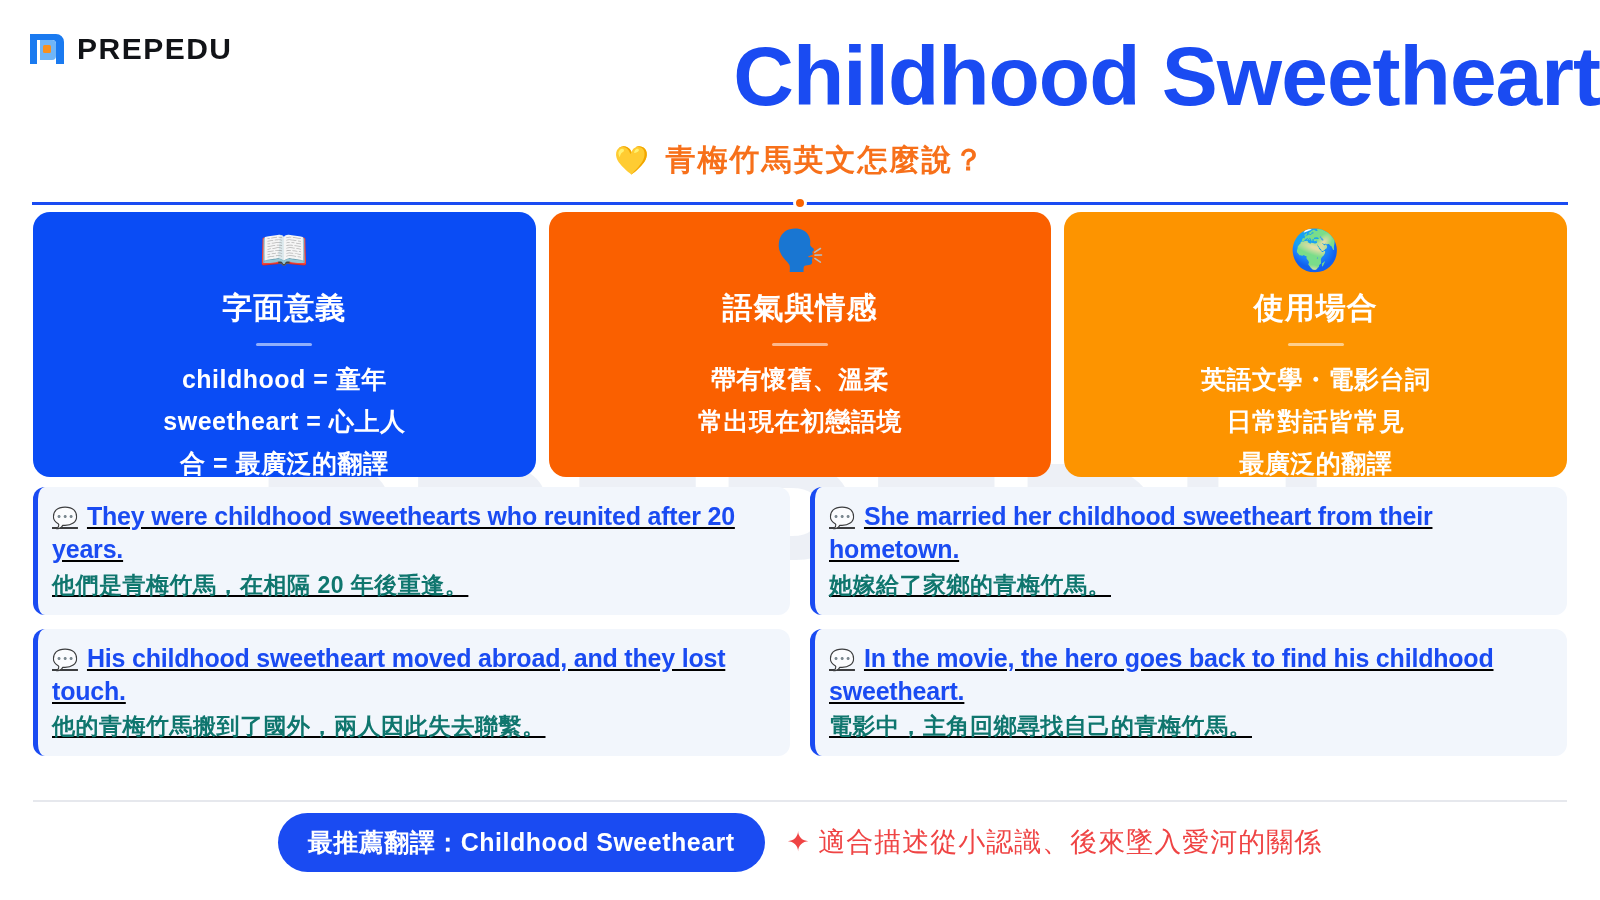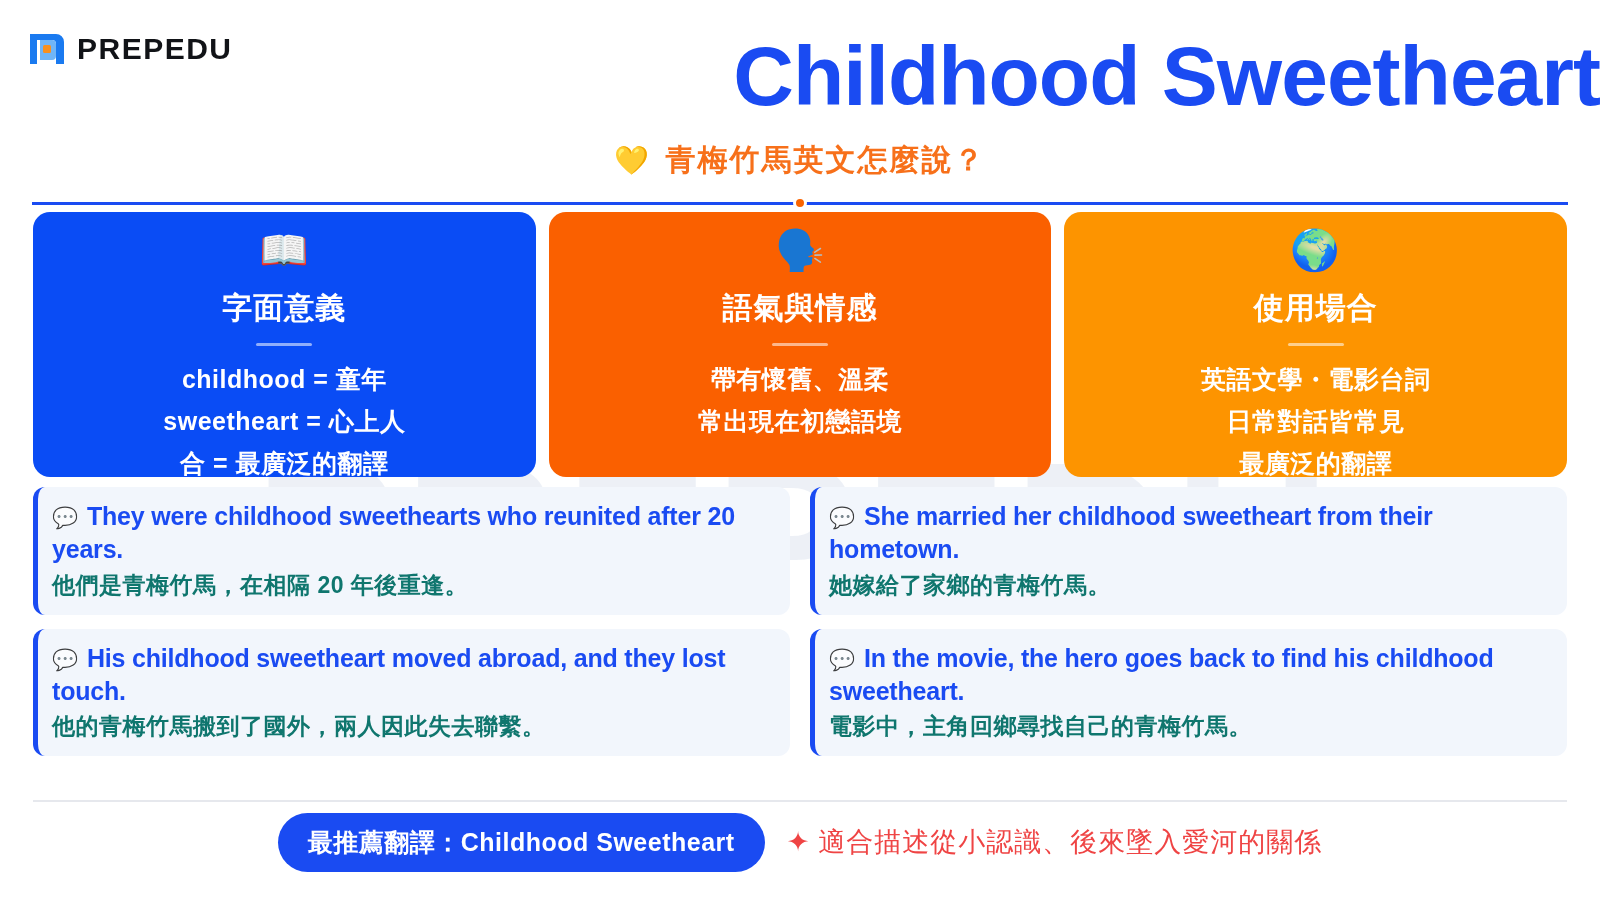--- a/index.html
+++ b/index.html
@@ -170,20 +170,21 @@
   
   .examples {
     position: absolute;
     left: 33px;
     top: 487px;
     width: 1534px;
     display: grid;
     grid-template-columns: 1fr 1fr;
     gap: 14px 20px;
     z-index: 2;
+    text-decoration: underline;
   }
   .ex {
     background: #f2f6fc;
     border-left: 5px solid #1a4bf2;
     border-radius: 12px;
     padding: 13px 18px 14px 14px;
     min-height: 125px;
   }
   .ex-en {
     font-size: 25px;

